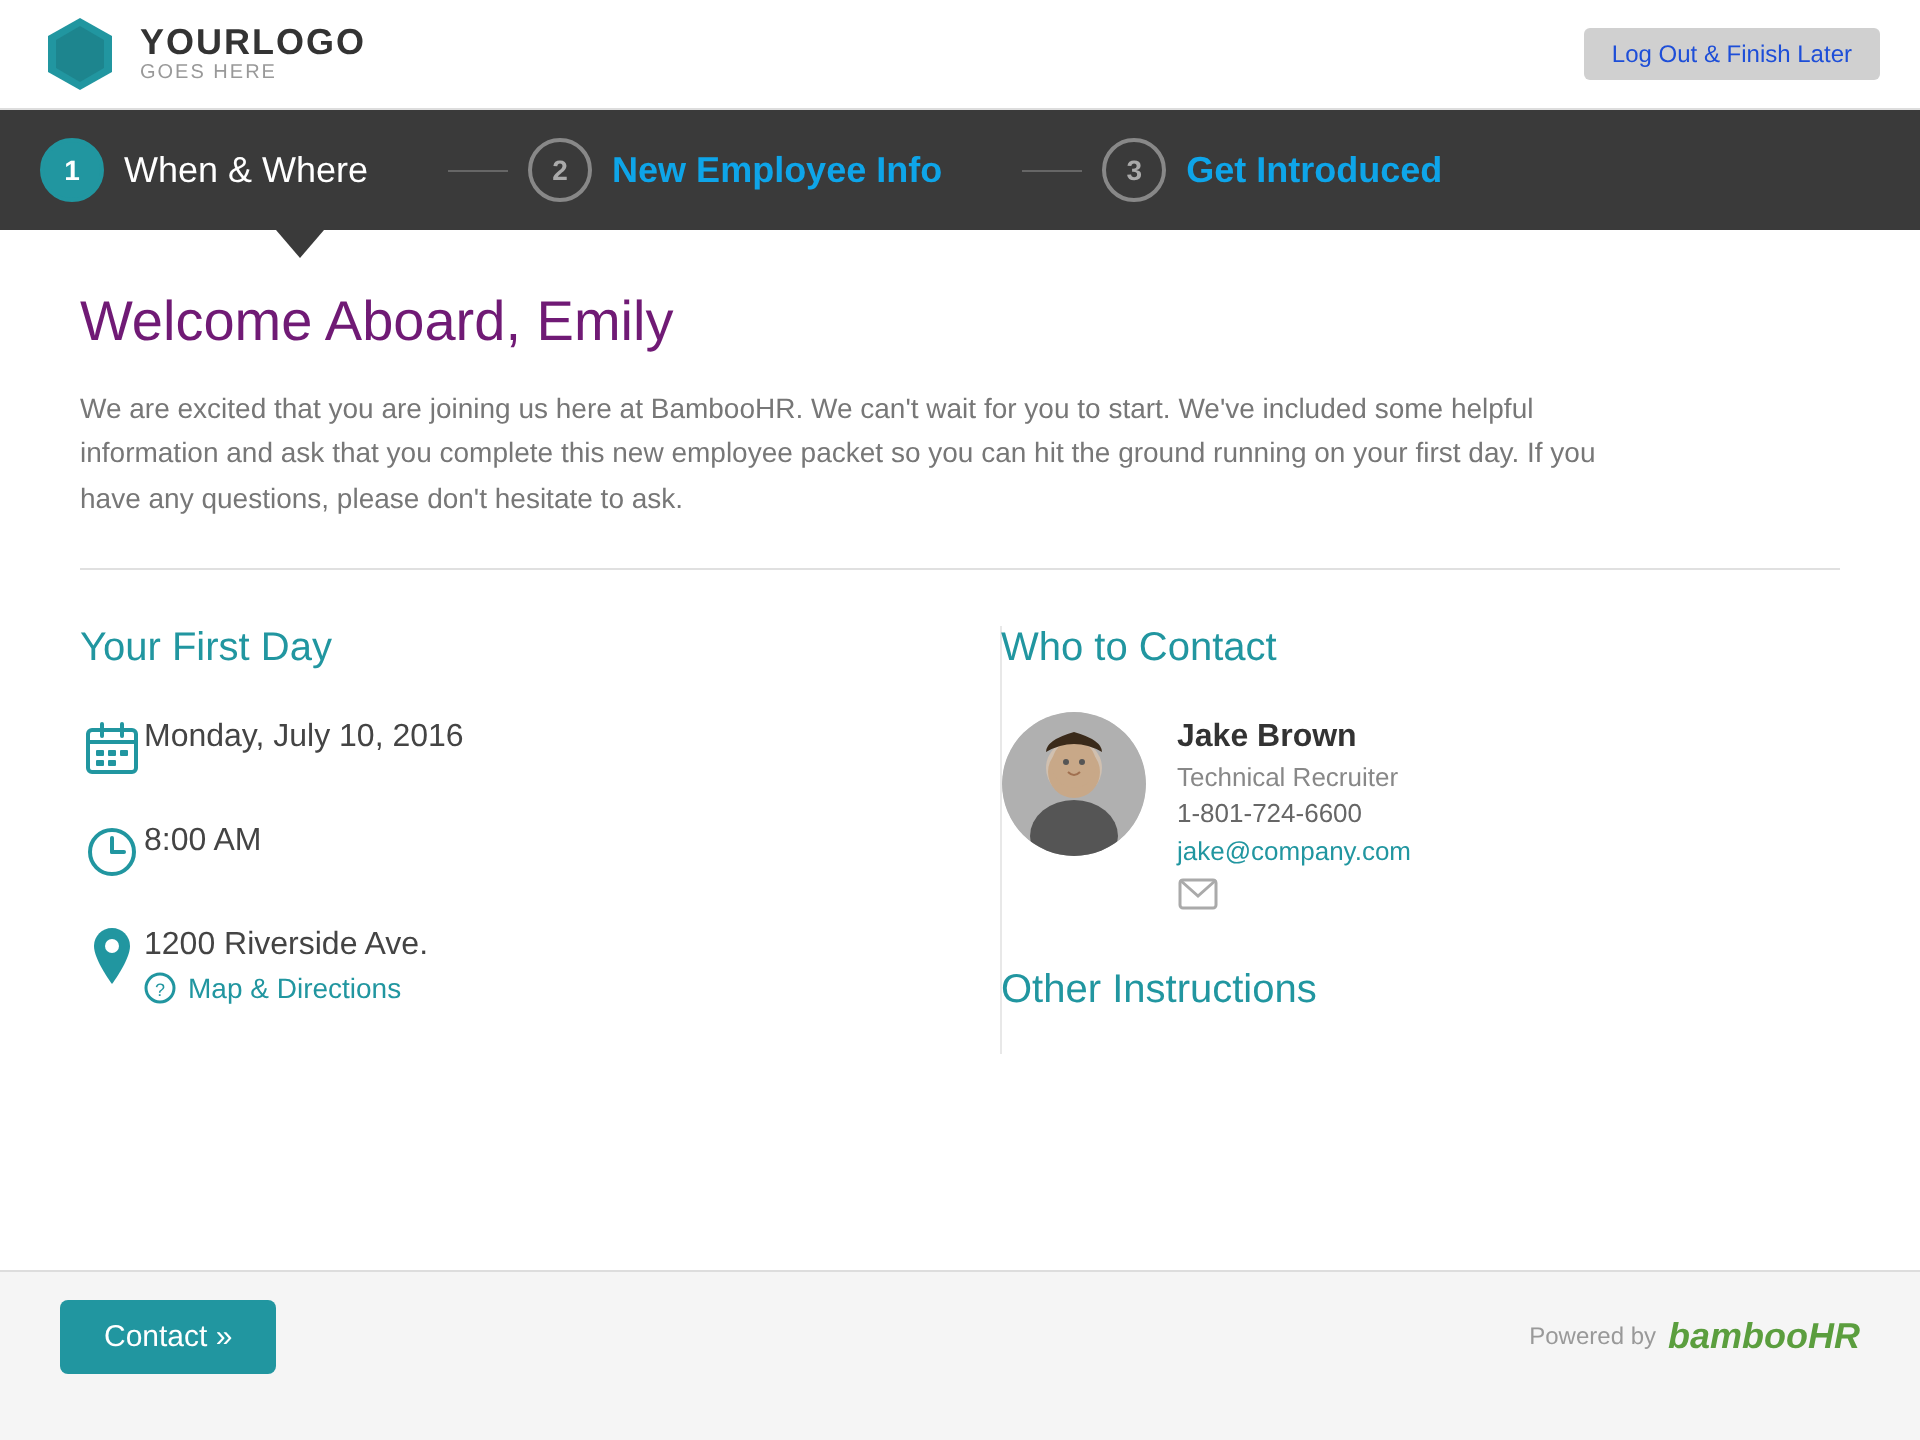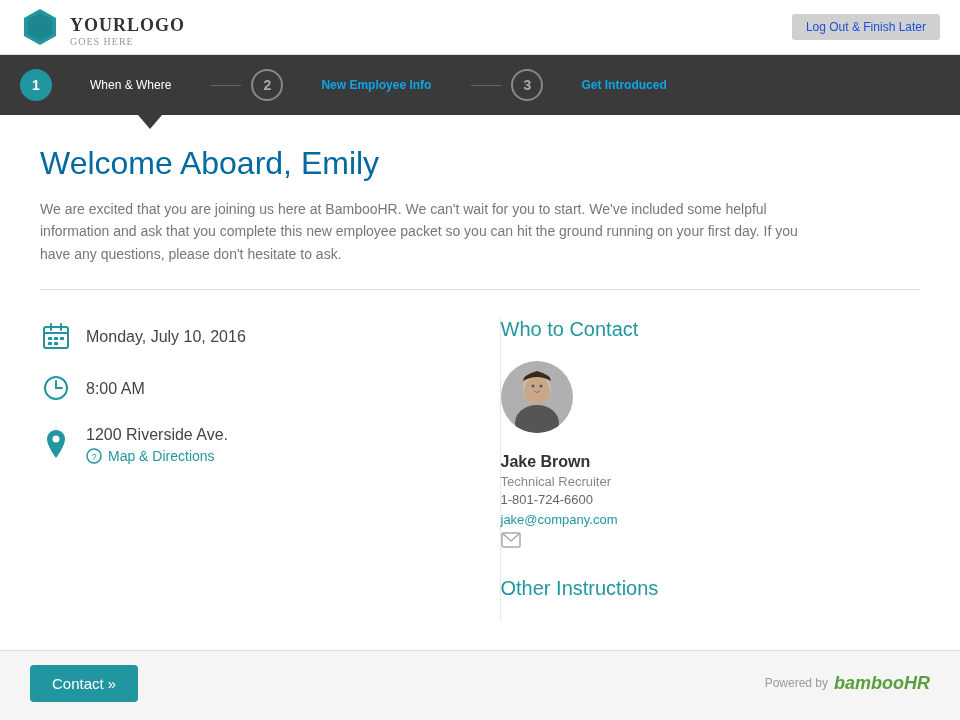--- a/index.html
+++ b/index.html
@@ -10,23 +10,22 @@
       background: #fff;
       display: flex;
       align-items: center;
       justify-content: space-between;
       padding: 0 20px;
       height: 55px;
       border-bottom: 1px solid #ddd;
     }
     .logo-area {
       display: flex;
-      align-items: flex-end;
+      align-items: center;
       gap: 10px;
-      font-family: Liberation Serif, serif;
     }
     .logo-hex {
       width: 40px;
       height: 40px;
     }
     .logo-text { line-height: 1.1; }
     .logo-text .brand { font-size: 18px; font-weight: bold; color: #333; letter-spacing: 1px; }
     .logo-text .sub { font-size: 10px; color: #999; letter-spacing: 1px; }
     .logout-btn {
       background: #d0d0d0;
@@ -71,23 +70,22 @@
       color: #fff;
       border: 2px solid #2196a0;
     }
     .step-circle.inactive {
       background: transparent;
       color: #aaa;
       border: 2px solid #888;
     }
     .step-label {
       color: #fff;
-      font-size: 12px;
+      font-size: 18px;
       font-weight: 500;
-      margin-left: 28px;
     }
     .step-label.inactive-label {
       color: #0ea5e9;
       font-weight: bold;
     }
     .step-divider {
       width: 30px;
       height: 1px;
       background: #666;
       margin-right: 10px;
@@ -104,22 +102,22 @@
     }
 
     
     .main-content {
       background: #fff;
       margin: 0;
       padding: 30px 40px 30px 40px;
       min-height: 520px;
     }
     .welcome-title {
-      color: #0369a1;
-      font-size: 32px;
+      color: #701a75;
+      font-size: 28px;
       font-weight: 300;
       margin-bottom: 16px;
     }
     .welcome-text {
       color: #777;
       font-size: 14px;
       line-height: 1.6;
       max-width: 780px;
       margin-bottom: 24px;
     }
@@ -145,22 +143,21 @@
     .section-title {
       color: #2196a0;
       font-size: 20px;
       font-weight: 400;
       margin-bottom: 20px;
     }
 
     
     .info-row {
       display: flex;
-      align-items: center;
-      gap: 14px;
+      align-items: flex-start;
       margin-bottom: 18px;
     }
     .info-icon {
       width: 32px;
       height: 32px;
       flex-shrink: 0;
       display: flex;
       align-items: center;
       justify-content: center;
       color: #2196a0;
@@ -181,21 +178,20 @@
       text-decoration: none;
       margin-top: 4px;
       cursor: pointer;
     }
 
     
     .contact-area {
       display: flex;
       gap: 16px;
       margin-bottom: 24px;
-      flex-direction: column;
     }
     .avatar {
       width: 72px;
       height: 72px;
       border-radius: 50%;
       background: #c8c8c8;
       overflow: hidden;
       flex-shrink: 0;
     }
     .contact-details { padding-top: 4px; }
@@ -308,20 +304,21 @@
 </div>
 
 <div class="main-content">
   <h1 class="welcome-title">Welcome Aboard, Emily</h1>
   <p class="welcome-text">We are excited that you are joining us here at BambooHR. We can't wait for you to start. We've included some helpful information and ask that you complete this new employee packet so you can hit the ground running on your first day. If you have any questions, please don't hesitate to ask.</p>
   <hr class="divider">
 
   <div class="two-col">
 
     <div class="col-left">
+      <h2 class="section-title">Your First Day</h2>
 
       <div class="info-row">
         <div class="info-icon">
           <svg width="28" height="28" viewBox="0 0 28 28" fill="none">
             <rect x="2" y="5" width="24" height="21" rx="2" stroke="#2196a0" stroke-width="2" fill="none"></rect>
             <line x1="2" y1="11" x2="26" y2="11" stroke="#2196a0" stroke-width="2"></line>
             <line x1="9" y1="2" x2="9" y2="8" stroke="#2196a0" stroke-width="2" stroke-linecap="round"></line>
             <line x1="19" y1="2" x2="19" y2="8" stroke="#2196a0" stroke-width="2" stroke-linecap="round"></line>
             <rect x="6" y="15" width="4" height="3" rx="0.5" fill="#2196a0"></rect>
             <rect x="12" y="15" width="4" height="3" rx="0.5" fill="#2196a0"></rect>

